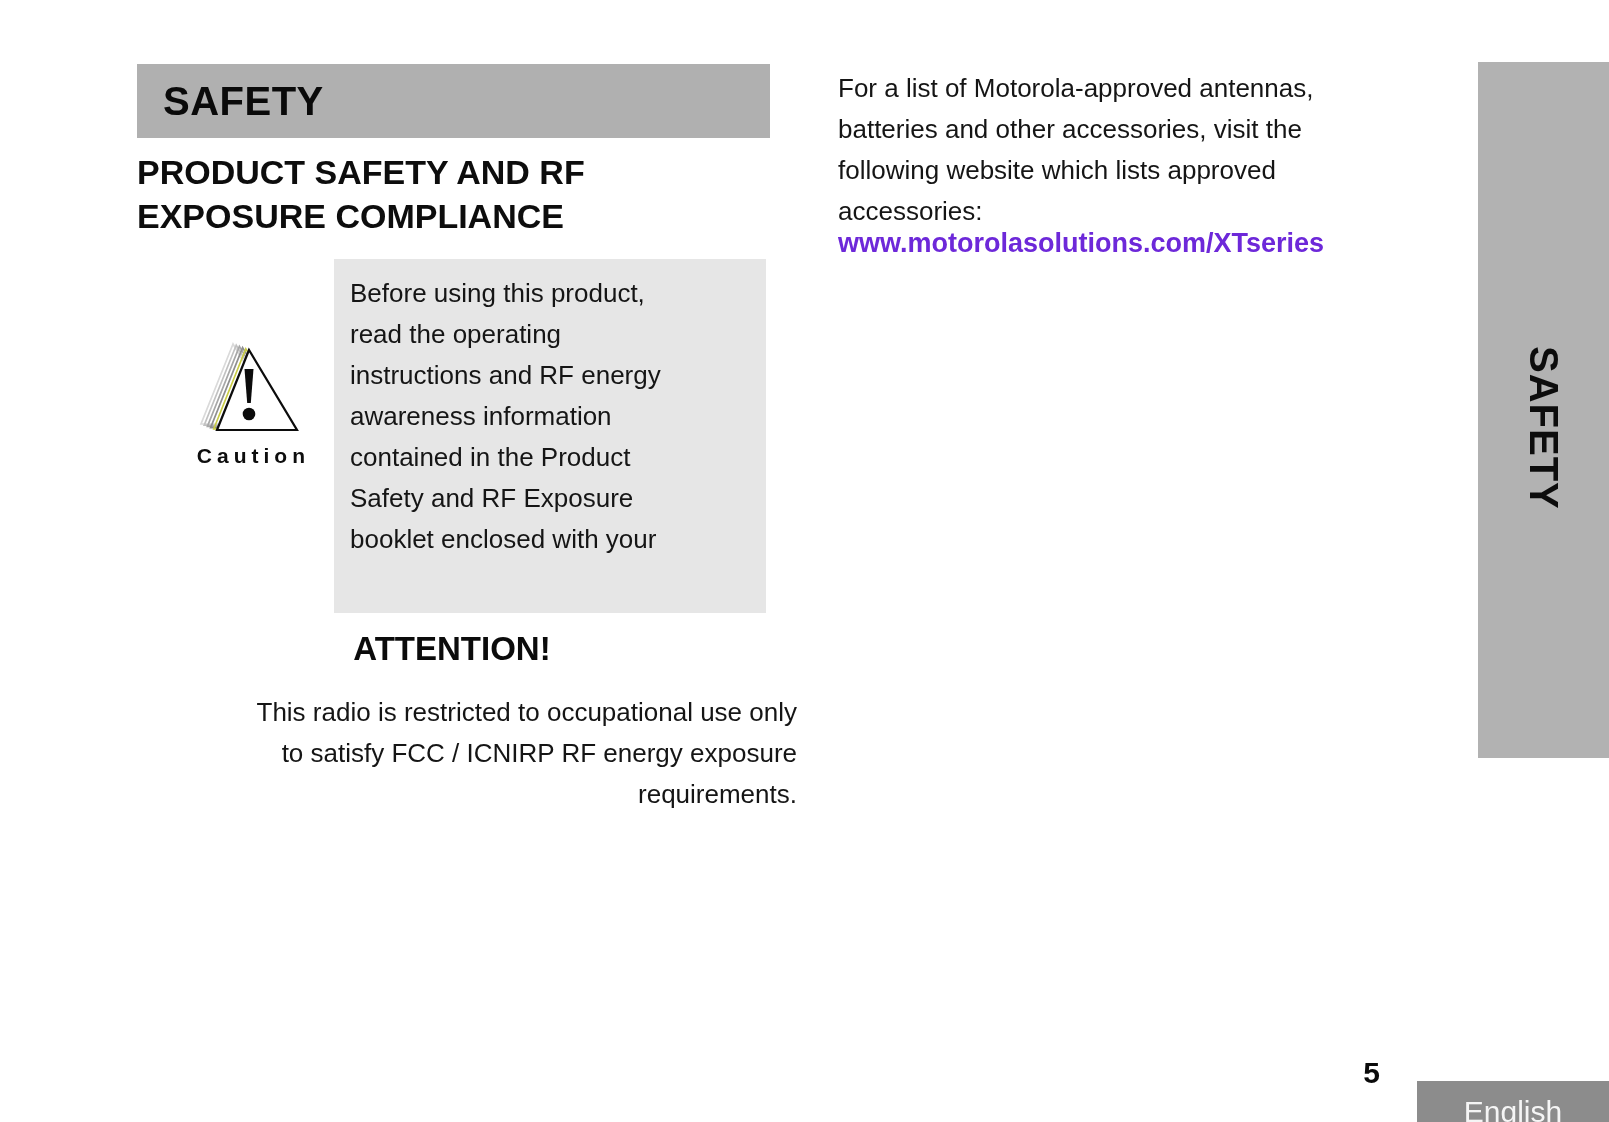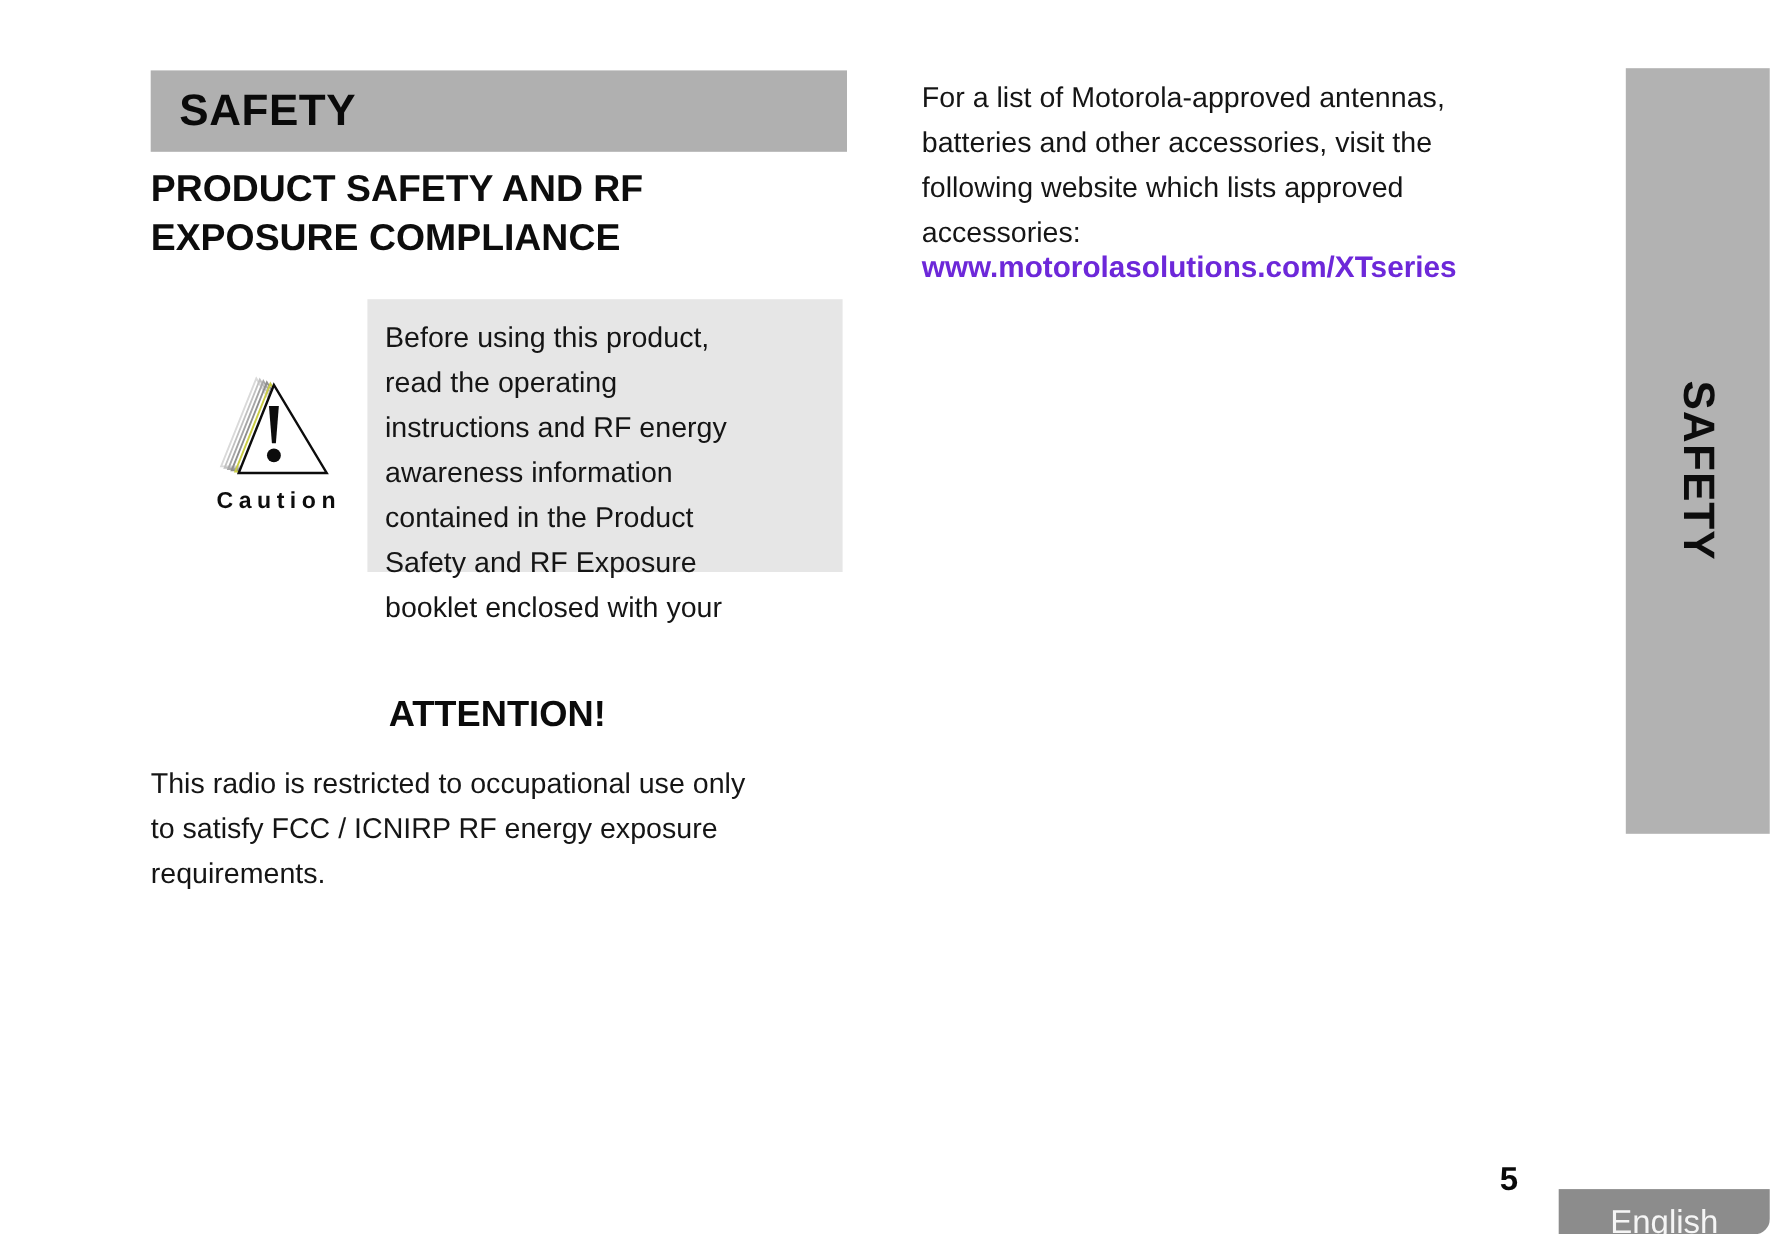--- a/index.html
+++ b/index.html
@@ -1,45 +1,45 @@
 <!DOCTYPE html>
 <html><head>
 <meta charset="utf-8">
 <style>
   html,body{margin:0;padding:0;background:#ffffff;}
   .page{
     position:relative;width:1609px;height:1122px;background:#ffffff;
-    font-family:"Liberation Sans", sans-serif;color:#111;overflow:hidden;border-radius:14px;
+    font-family:"Liberation Sans", sans-serif;color:#111;overflow:hidden;
   }
   .abs{position:absolute;}
   .title-bar{
     left:137px;top:64px;width:633px;height:74px;background:#b0b0b0;
     display:flex;align-items:center;padding-left:26px;box-sizing:border-box;
   }
   .title-bar .t{font-size:40px;font-weight:bold;color:#0a0a0a;letter-spacing:0.5px;}
   .section-heading{
     left:137px;top:150px;width:660px;
     font-size:34px;font-weight:bold;line-height:44px;color:#0d0d0d;
   }
   .caution-panel{
-    left:334px;top:272px;width:432px;height:248px;background:#e6e6e6;
+    left:334px;top:259px;width:432px;height:354px;background:#e6e6e6;
     box-sizing:border-box;padding:14px 0 0 16px;
   }
   .caution-panel .ln{font-size:26px;line-height:41px;color:#151515;white-space:nowrap;}
   .tri-wrap{left:190px;top:342px;width:118px;height:100px;}
   .caution-label{
     left:178px;top:444px;width:132px;text-align:right;
     font-size:21px;font-weight:bold;letter-spacing:5px;color:#0d0d0d;
   }
   .attention{
     left:137px;top:630px;width:630px;text-align:center;
     font-size:33px;font-weight:bold;color:#0b0b0b;
   }
   .restriction{left:137px;top:692px;width:660px;}
-  .restriction .ln{font-size:26px;line-height:41px;color:#151515;white-space:nowrap;}
+  .restriction .ln{font-size:26px;line-height:41px;color:#151515;white-space:nowrap;text-align:right;}
   .right-col{left:838px;top:68px;width:560px;}
   .right-col .ln{font-size:26px;line-height:41px;color:#151515;white-space:nowrap;}
   .right-url{left:838px;top:228px;width:560px;font-size:27px;font-weight:bold;color:#6d28d9;white-space:nowrap;}
   .side-tab{
     left:1478px;top:62px;width:131px;height:696px;background:#b2b2b2;
     display:flex;align-items:center;justify-content:center;box-sizing:border-box;
   }
   .side-tab .v{
     writing-mode:vertical-rl;font-size:40px;font-weight:bold;color:#0c0c0c;
     letter-spacing:1px;margin-top:36px;

